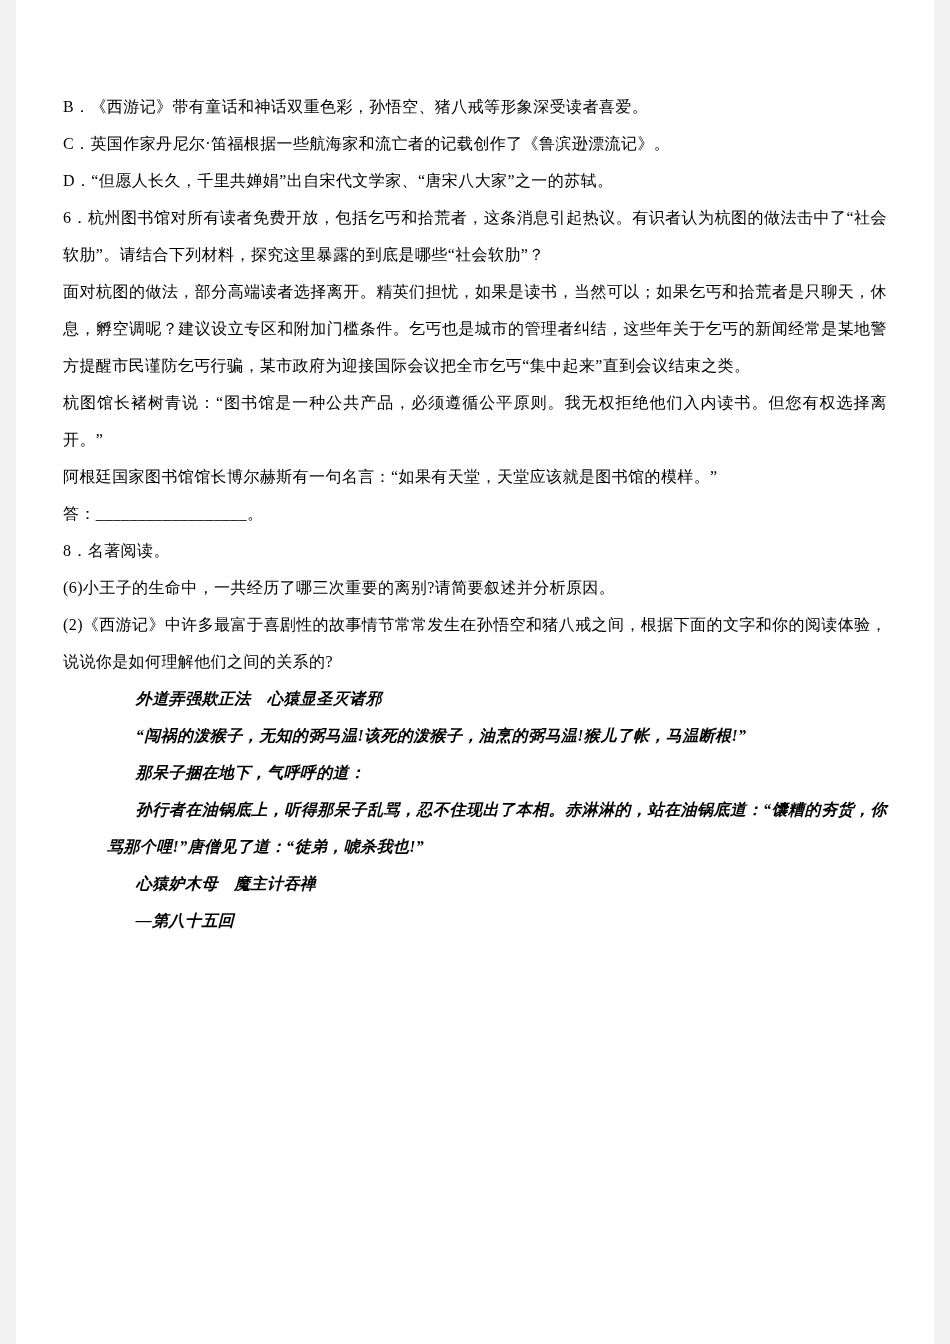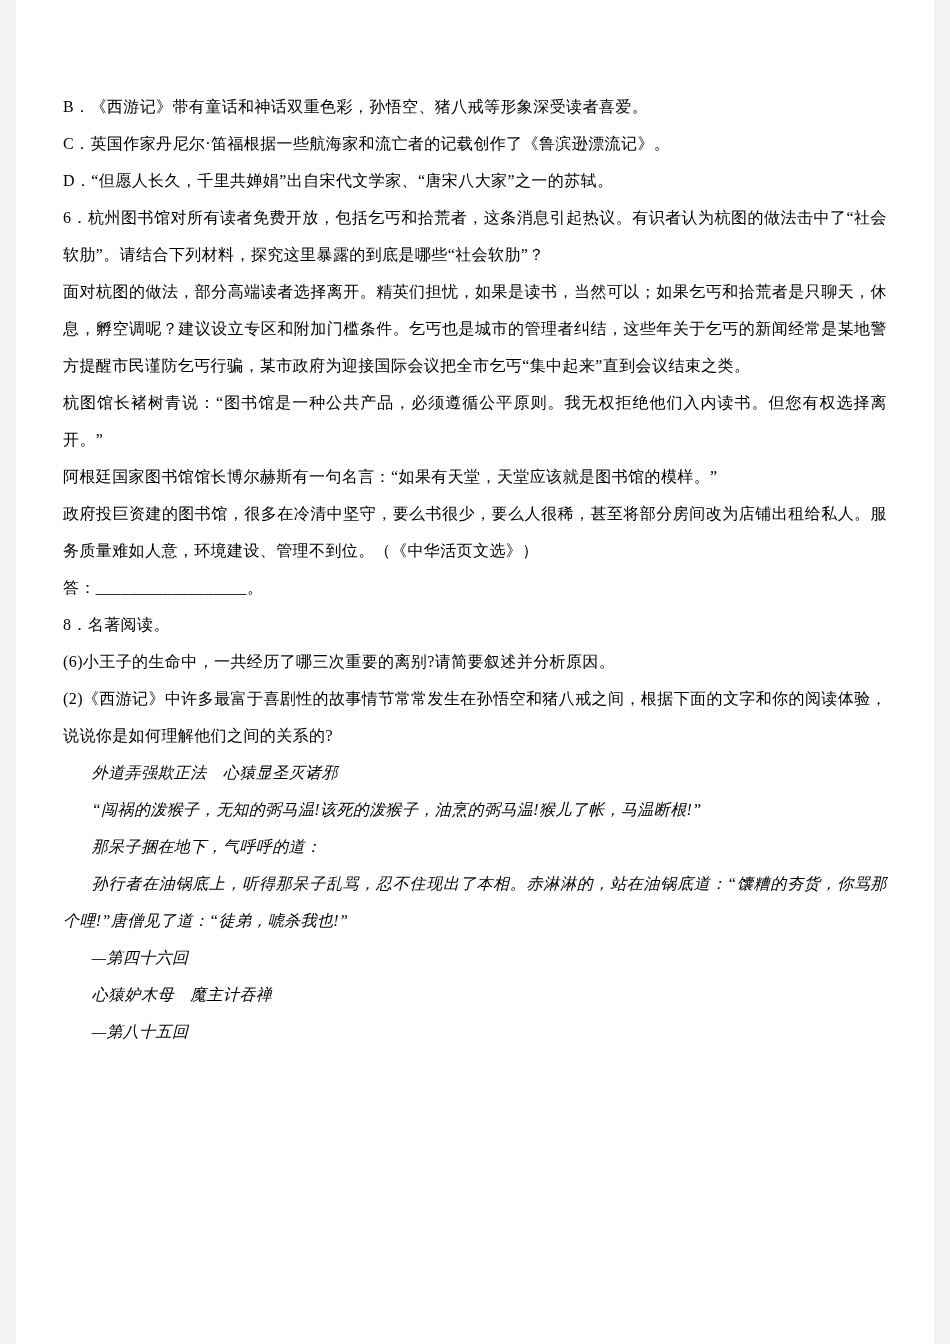--- a/index.html
+++ b/index.html
@@ -22,43 +22,42 @@
   .para {
     margin: 0;
     font-size: 16px;
     line-height: 37px;
     text-align: justify;
     text-align-last: left;
     letter-spacing: 0.4px;
     overflow-wrap: anywhere;
   }
   .para.excerpt {
-    font-weight: normal;
+    font-weight: bold;
     font-style: italic;
     text-indent: 1.8em;
+    margin-left: 44px;
   }
 </style>
 </head>
 <body>
 
 <div class="page">
   <div id="doc-body">
       <p class="para">B．《西游记》带有童话和神话双重色彩，孙悟空、猪八戒等形象深受读者喜爱。</p>
       <p class="para">C．英国作家丹尼尔·笛福根据一些航海家和流亡者的记载创作了《鲁滨逊漂流记》。</p>
       <p class="para">D．“但愿人长久，千里共婵娟”出自宋代文学家、“唐宋八大家”之一的苏轼。</p>
       <p class="para">6．杭州图书馆对所有读者免费开放，包括乞丐和拾荒者，这条消息引起热议。有识者认为杭图的做法击中了“社会软肋”。请结合下列材料，探究这里暴露的到底是哪些“社会软肋”？</p>
       <p class="para">面对杭图的做法，部分高端读者选择离开。精英们担忧，如果是读书，当然可以；如果乞丐和拾荒者是只聊天，休息，孵空调呢？建议设立专区和附加门槛条件。乞丐也是城市的管理者纠结，这些年关于乞丐的新闻经常是某地警方提醒市民谨防乞丐行骗，某市政府为迎接国际会议把全市乞丐“集中起来”直到会议结束之类。</p>
       <p class="para">杭图馆长褚树青说：“图书馆是一种公共产品，必须遵循公平原则。我无权拒绝他们入内读书。但您有权选择离开。”</p>
       <p class="para">阿根廷国家图书馆馆长博尔赫斯有一句名言：“如果有天堂，天堂应该就是图书馆的模样。”</p>
-      <p class="para">政府投巨资建的图书馆，很多在冷清中坚守，要么书很少，要么人很稀，甚至将部分房间改为店铺出租给私人。服务质量难如人意，环境建设、管理不到位。（《中华活页文选》）</p>
       <p class="para">答：__________________。</p>
       <p class="para">8．名著阅读。</p>
       <p class="para">(6)小王子的生命中，一共经历了哪三次重要的离别?请简要叙述并分析原因。</p>
       <p class="para">(2)《西游记》中许多最富于喜剧性的故事情节常常发生在孙悟空和猪八戒之间，根据下面的文字和你的阅读体验，说说你是如何理解他们之间的关系的?</p>
       <p class="para excerpt">外道弄强欺正法　心猿显圣灭诸邪</p>
       <p class="para excerpt">“闯祸的泼猴子，无知的弼马温!该死的泼猴子，油烹的弼马温!猴儿了帐，马温断根!”</p>
       <p class="para excerpt">那呆子捆在地下，气呼呼的道：</p>
       <p class="para excerpt">孙行者在油锅底上，听得那呆子乱骂，忍不住现出了本相。赤淋淋的，站在油锅底道：“馕糟的夯货，你骂那个哩!”唐僧见了道：“徒弟，唬杀我也!”</p>
-      <p class="para excerpt">—第四十六回</p>
       <p class="para excerpt">心猿妒木母　魔主计吞禅</p>
       <p class="para excerpt">—第八十五回</p>
     </div>
 </div>
 
 </body></html>

